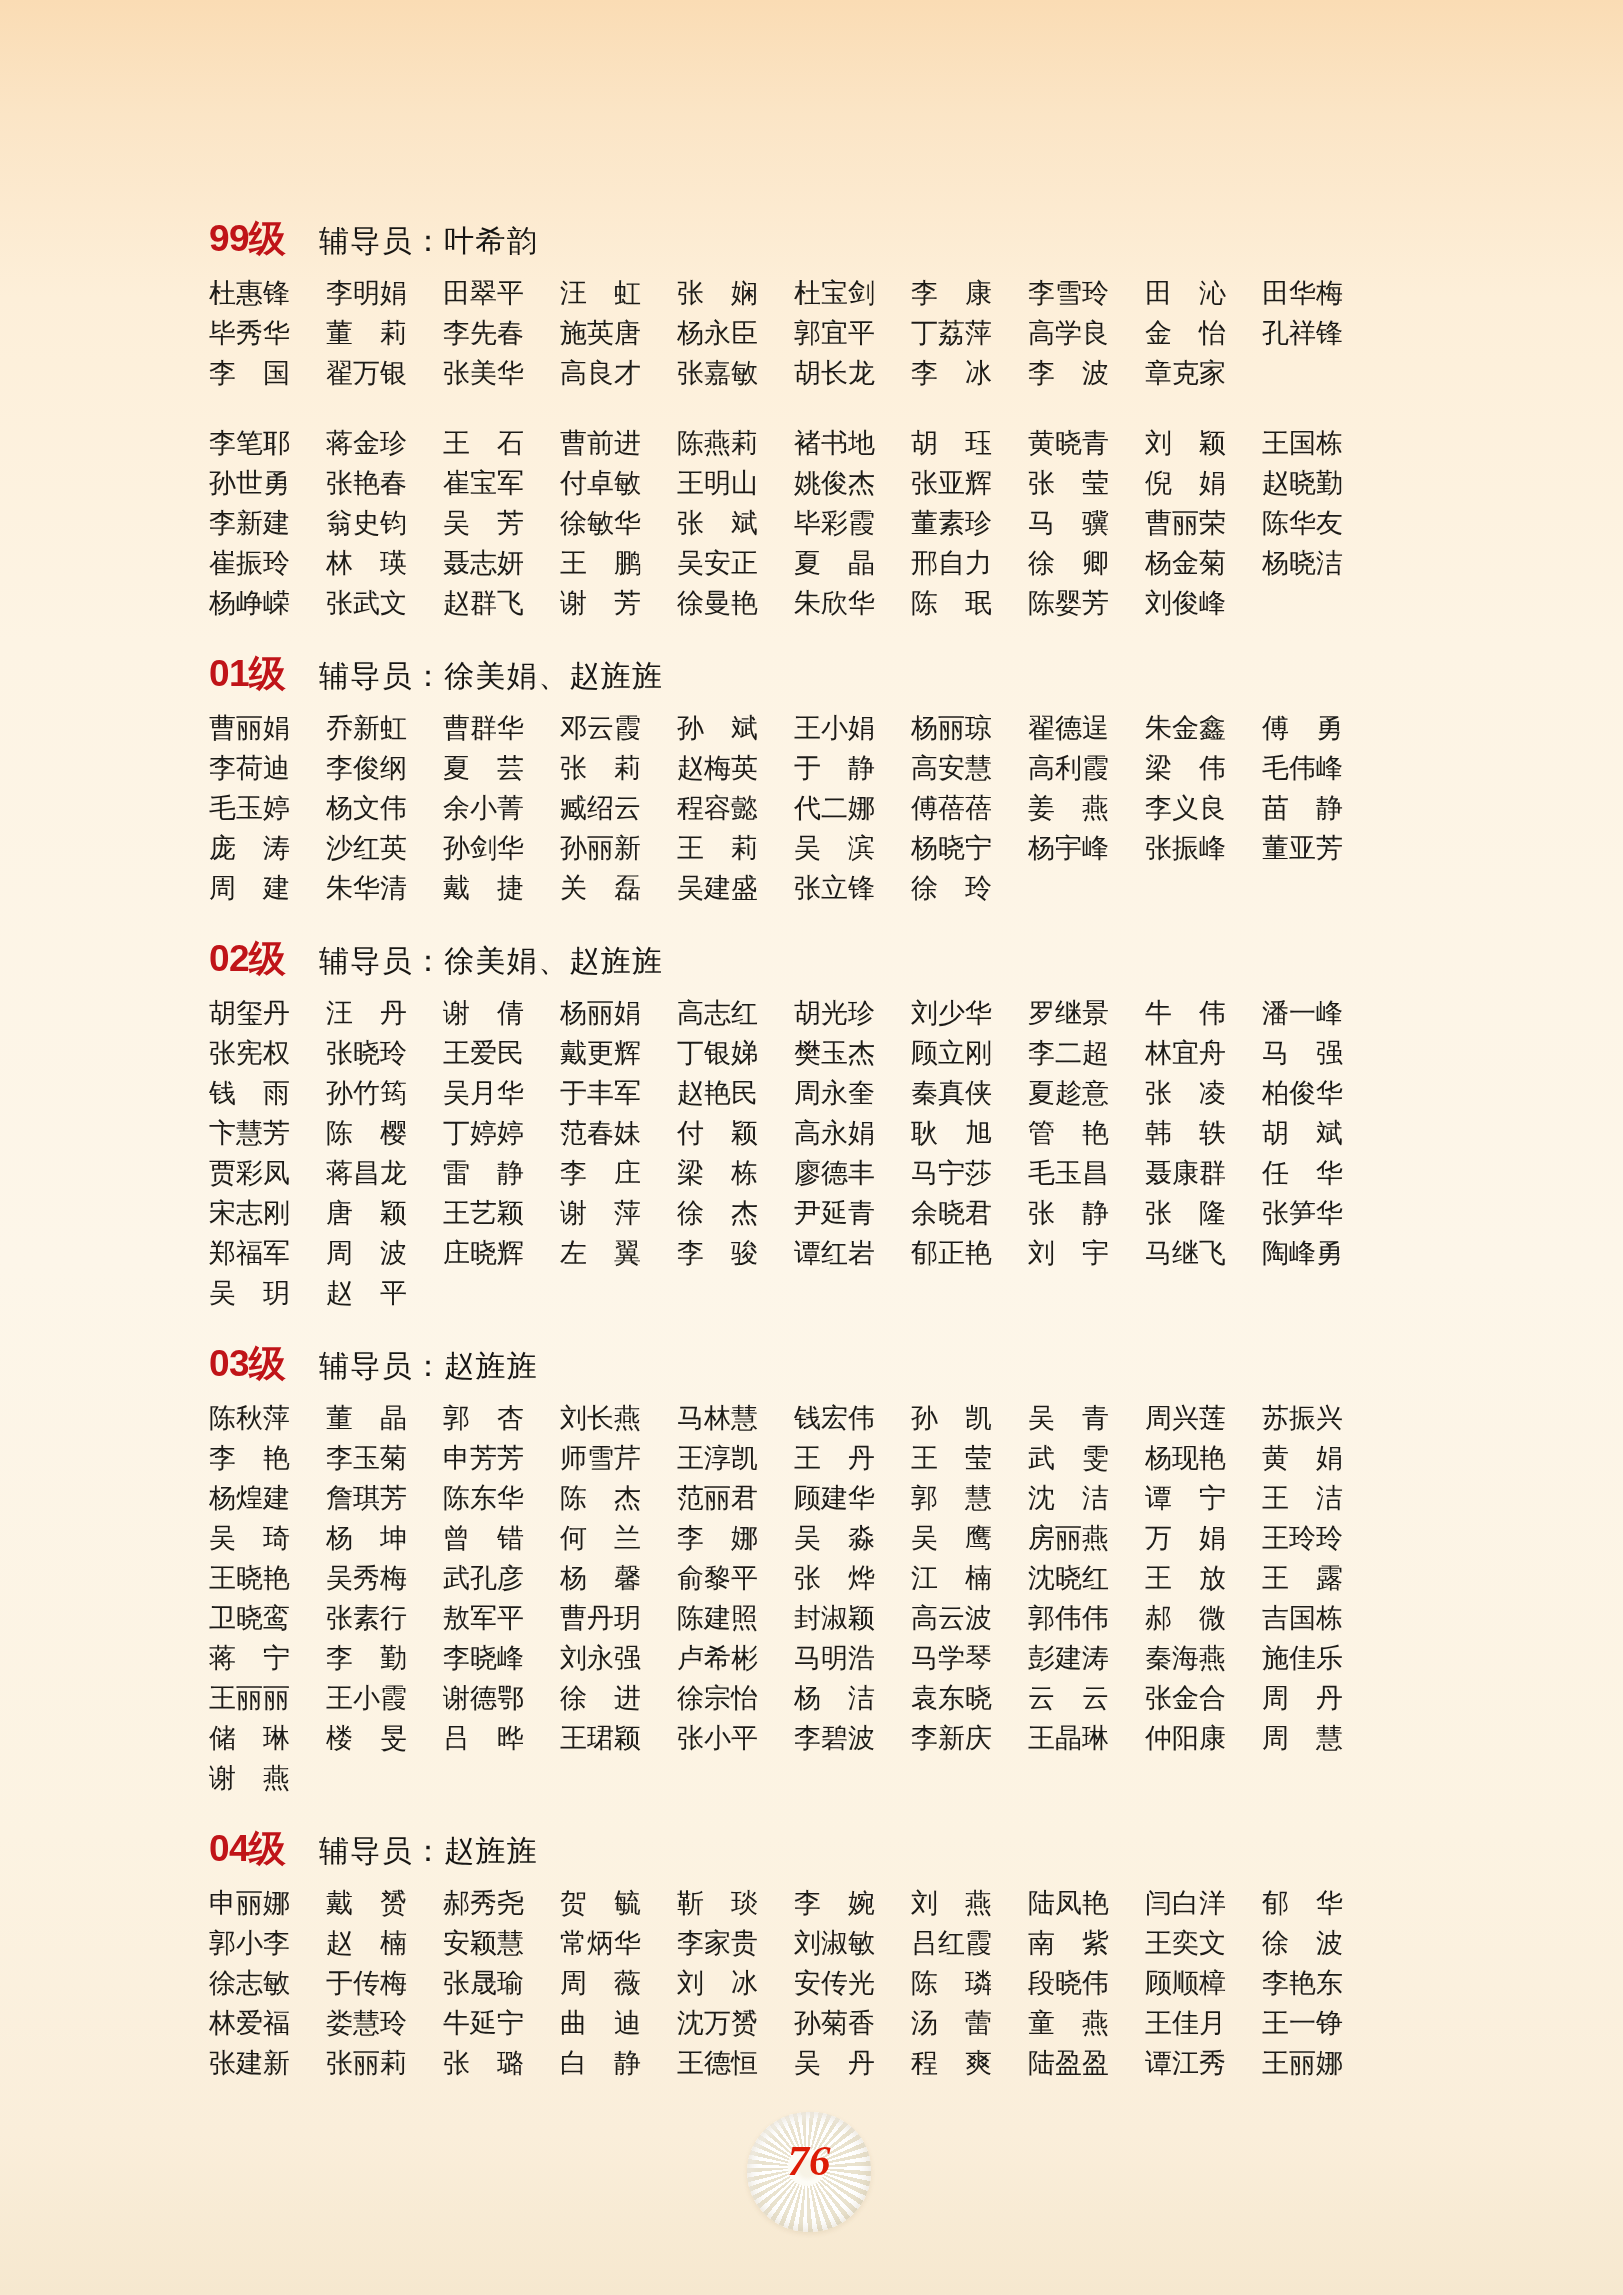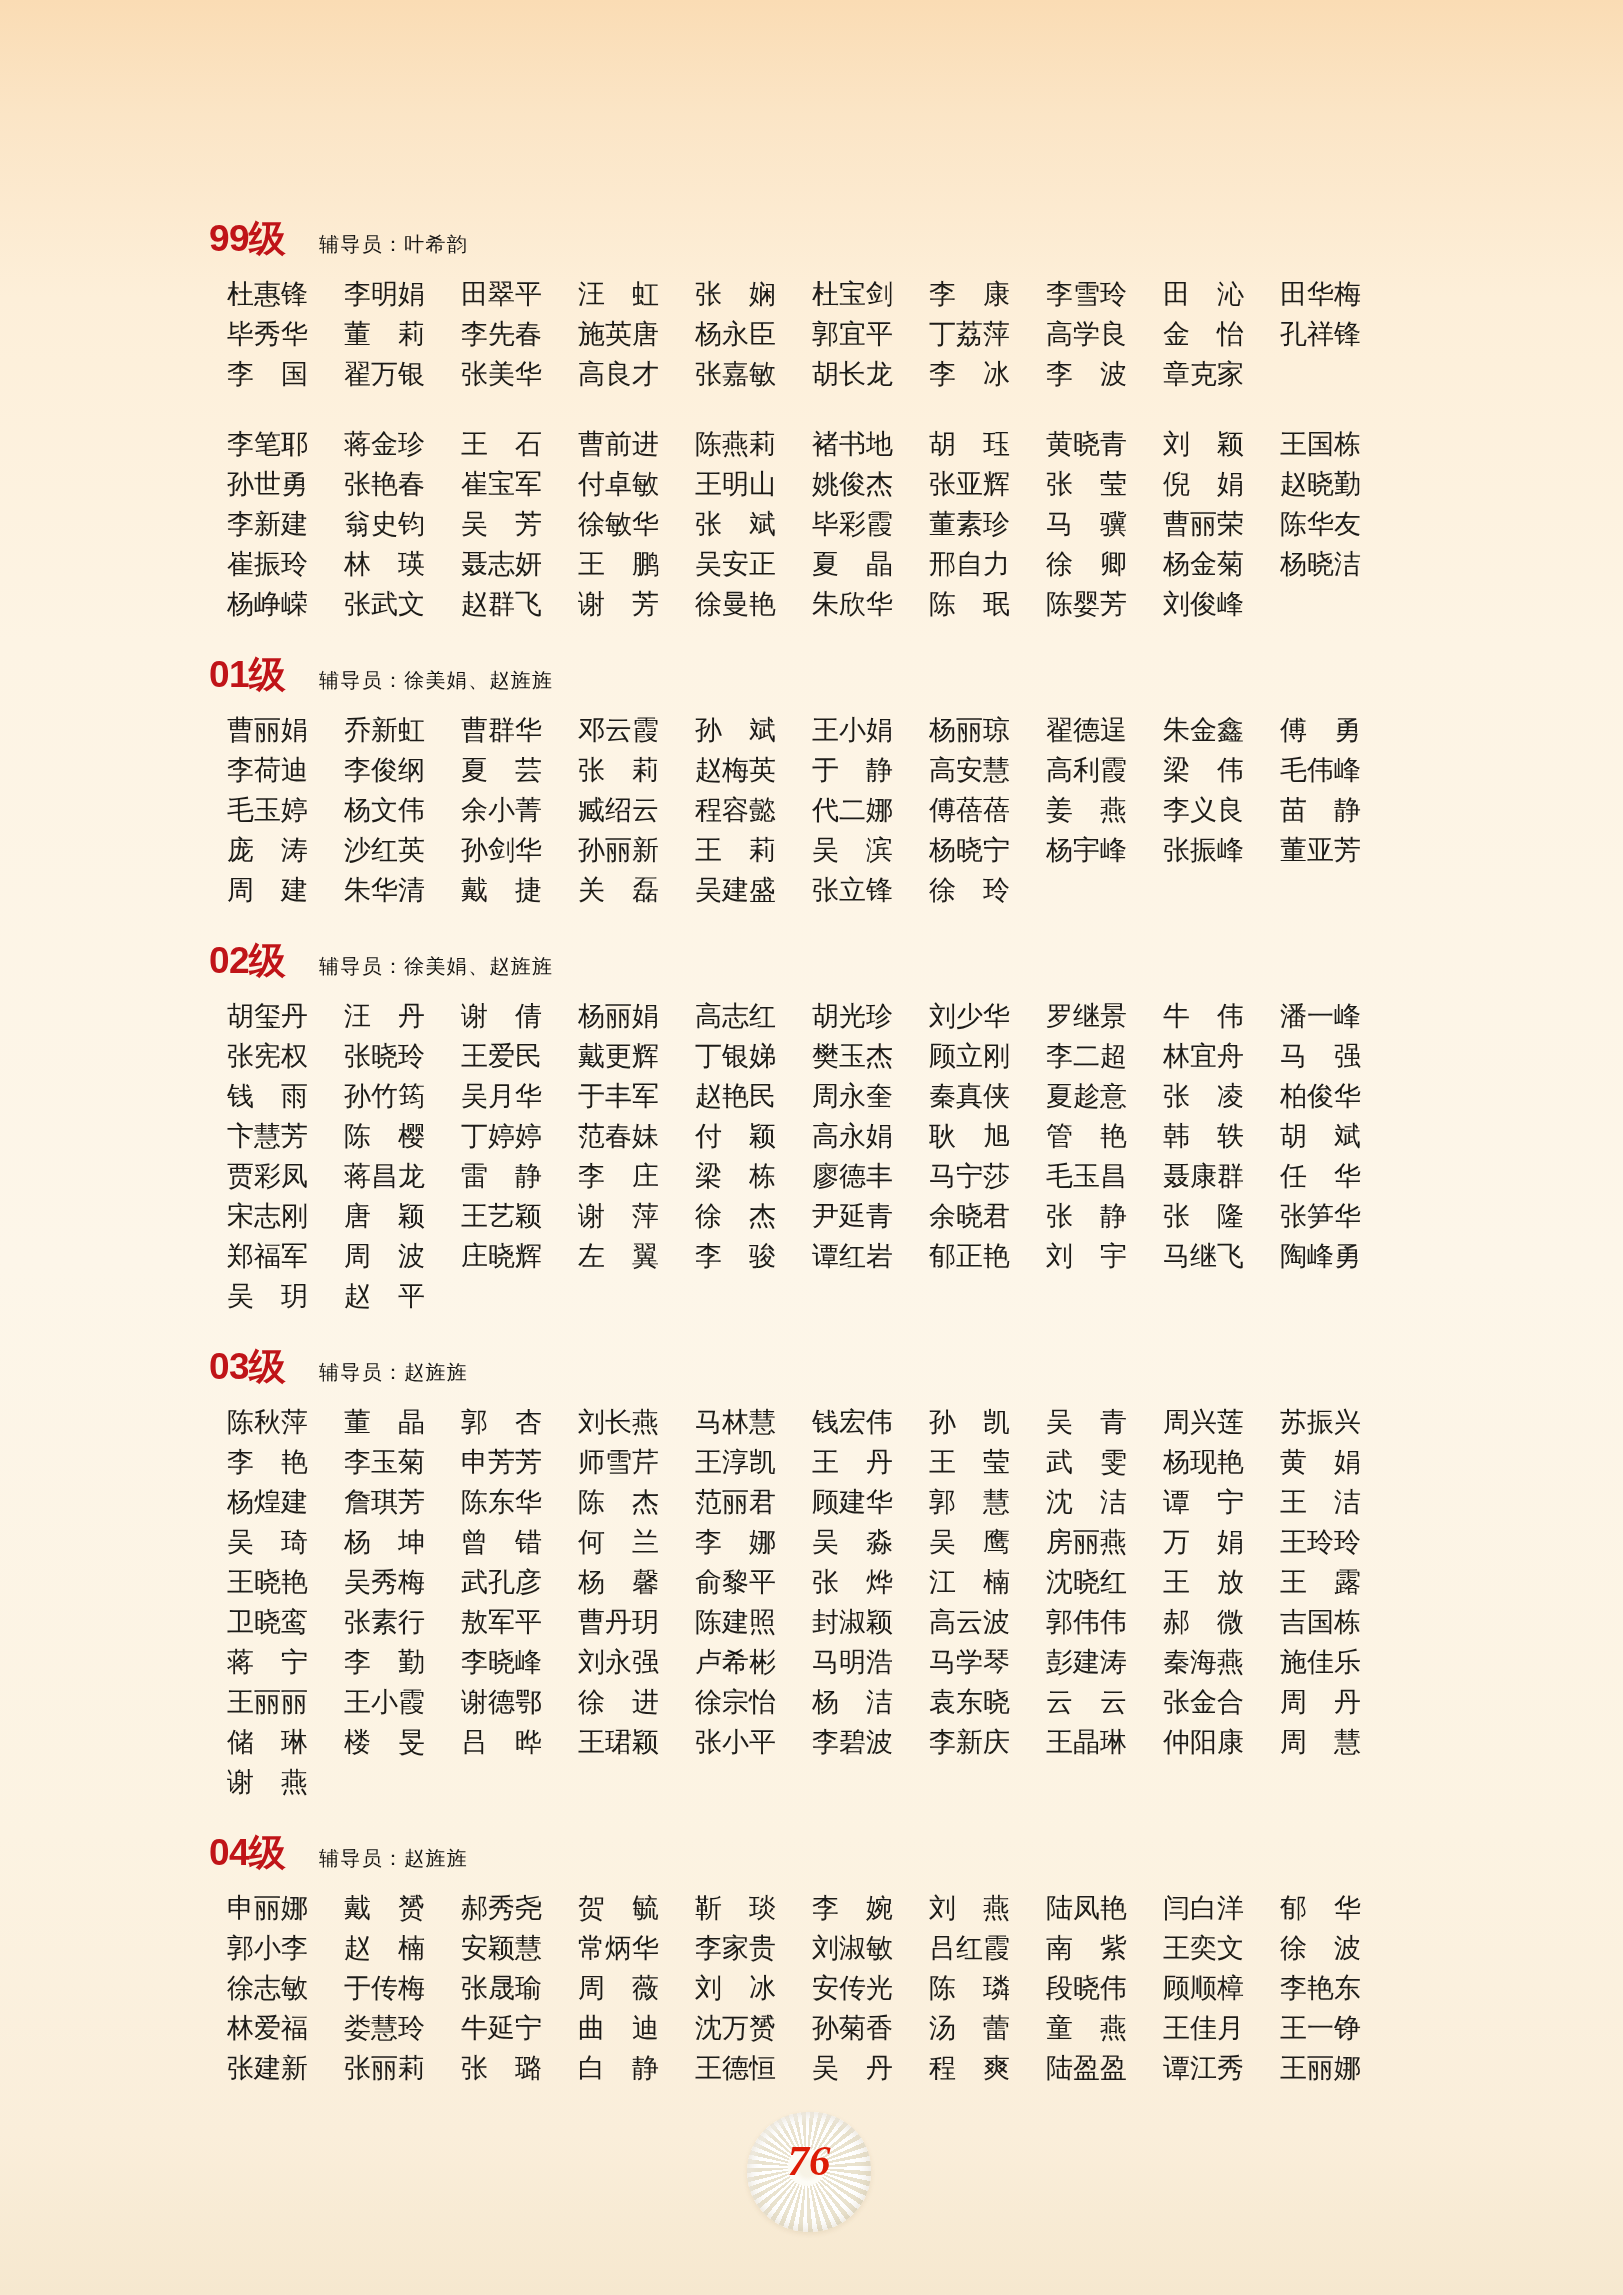--- a/index.html
+++ b/index.html
@@ -15,37 +15,37 @@
       #fdf6e9 55%, #fcf3e2 80%, #faeeda 93%, #f6e8cf 100%);
     font-family: "Liberation Serif", serif;
     color: #1c1b18;
   }
   .roster {
     position: absolute;
     left: 209px;
     top: 220px;
     width: 1180px;
   }
-  .class-section { margin-bottom: 30px; text-align: center; }
+  .class-section { margin-bottom: 30px; }
   .sec-head {
     display: flex;
     align-items: baseline;
     gap: 34px;
     margin-bottom: 17px;
   }
   .sec-label {
     font-family: "Liberation Sans", sans-serif;
     font-weight: 800;
     font-size: 37px;
     line-height: 38px;
     letter-spacing: -0.7px;
     color: #c01418;
   }
   .counselor {
-    font-size: 20px;
+    font-size: 30px;
     line-height: 30px;
     color: #171614;
     letter-spacing: 1.3px;
   }
   .name-grid {
     display: grid;
     grid-template-columns: repeat(10, 117px);
     grid-auto-rows: 40px;
     font-family: Liberation Mono, monospace;
   }

